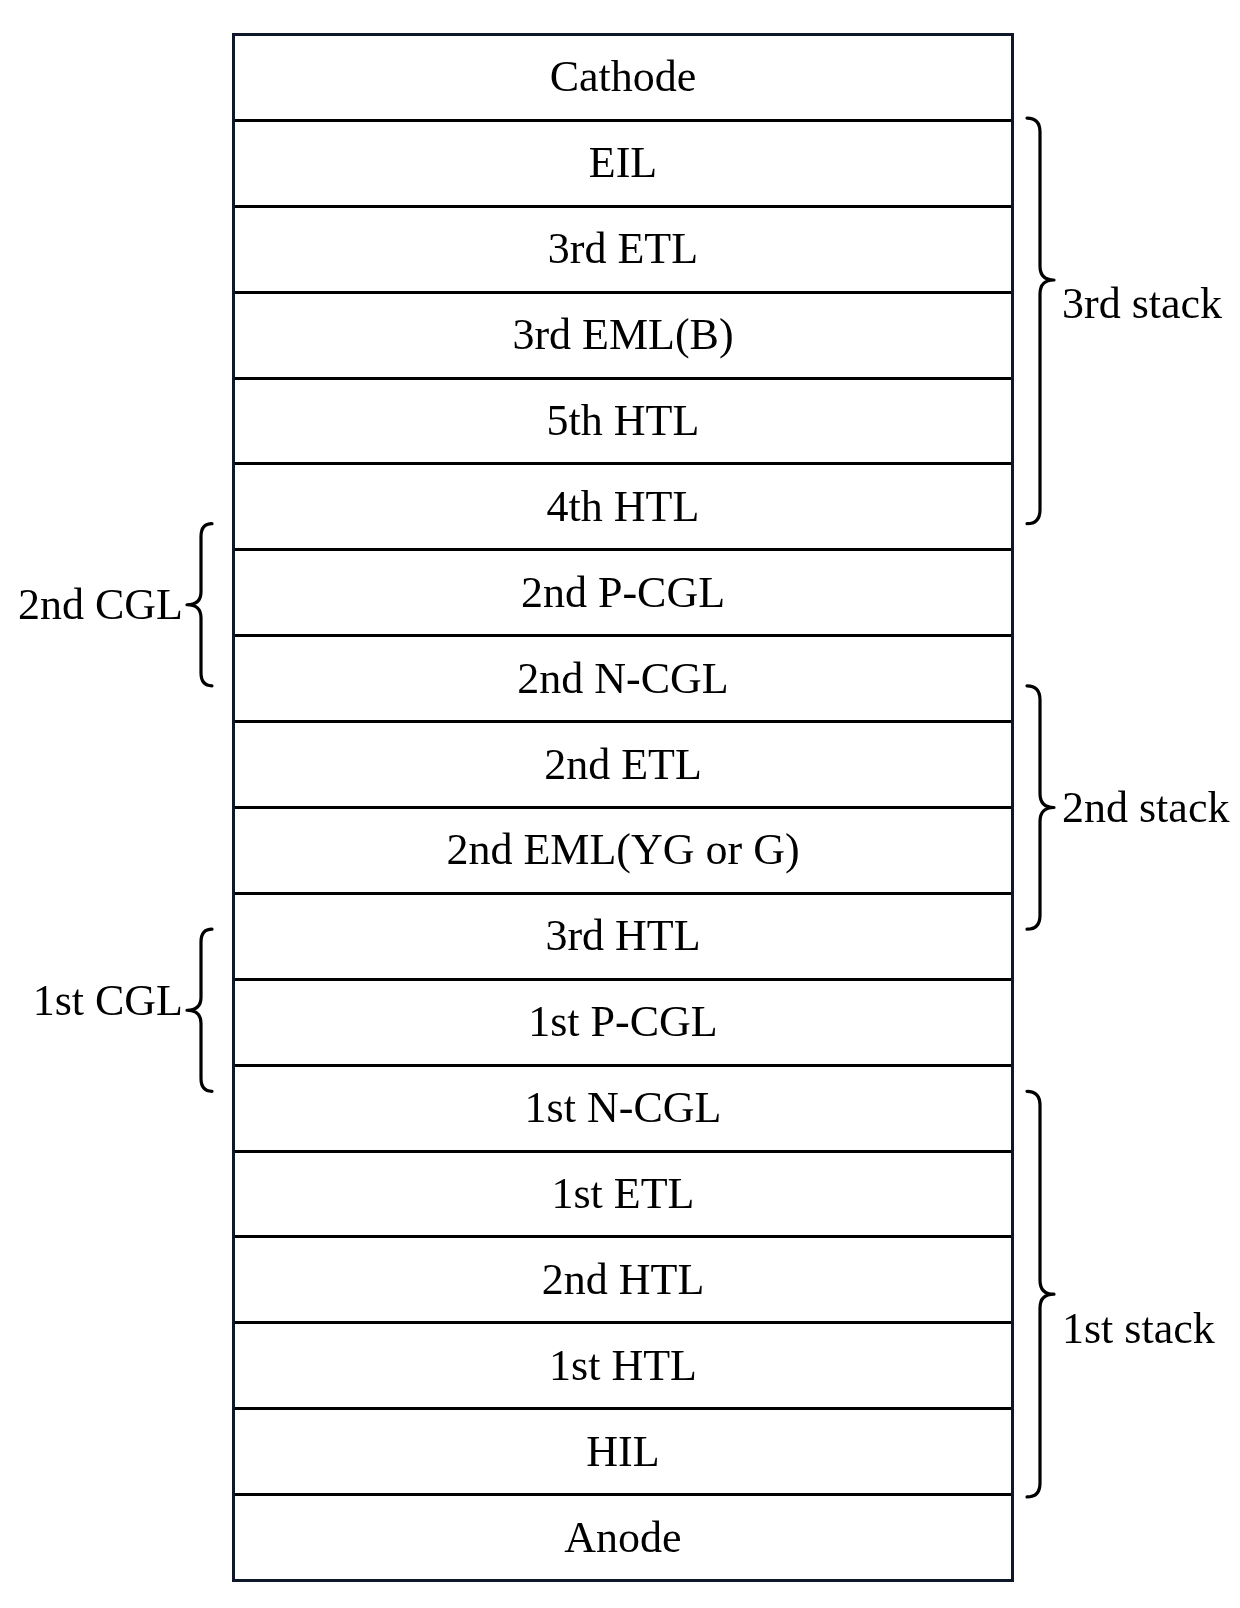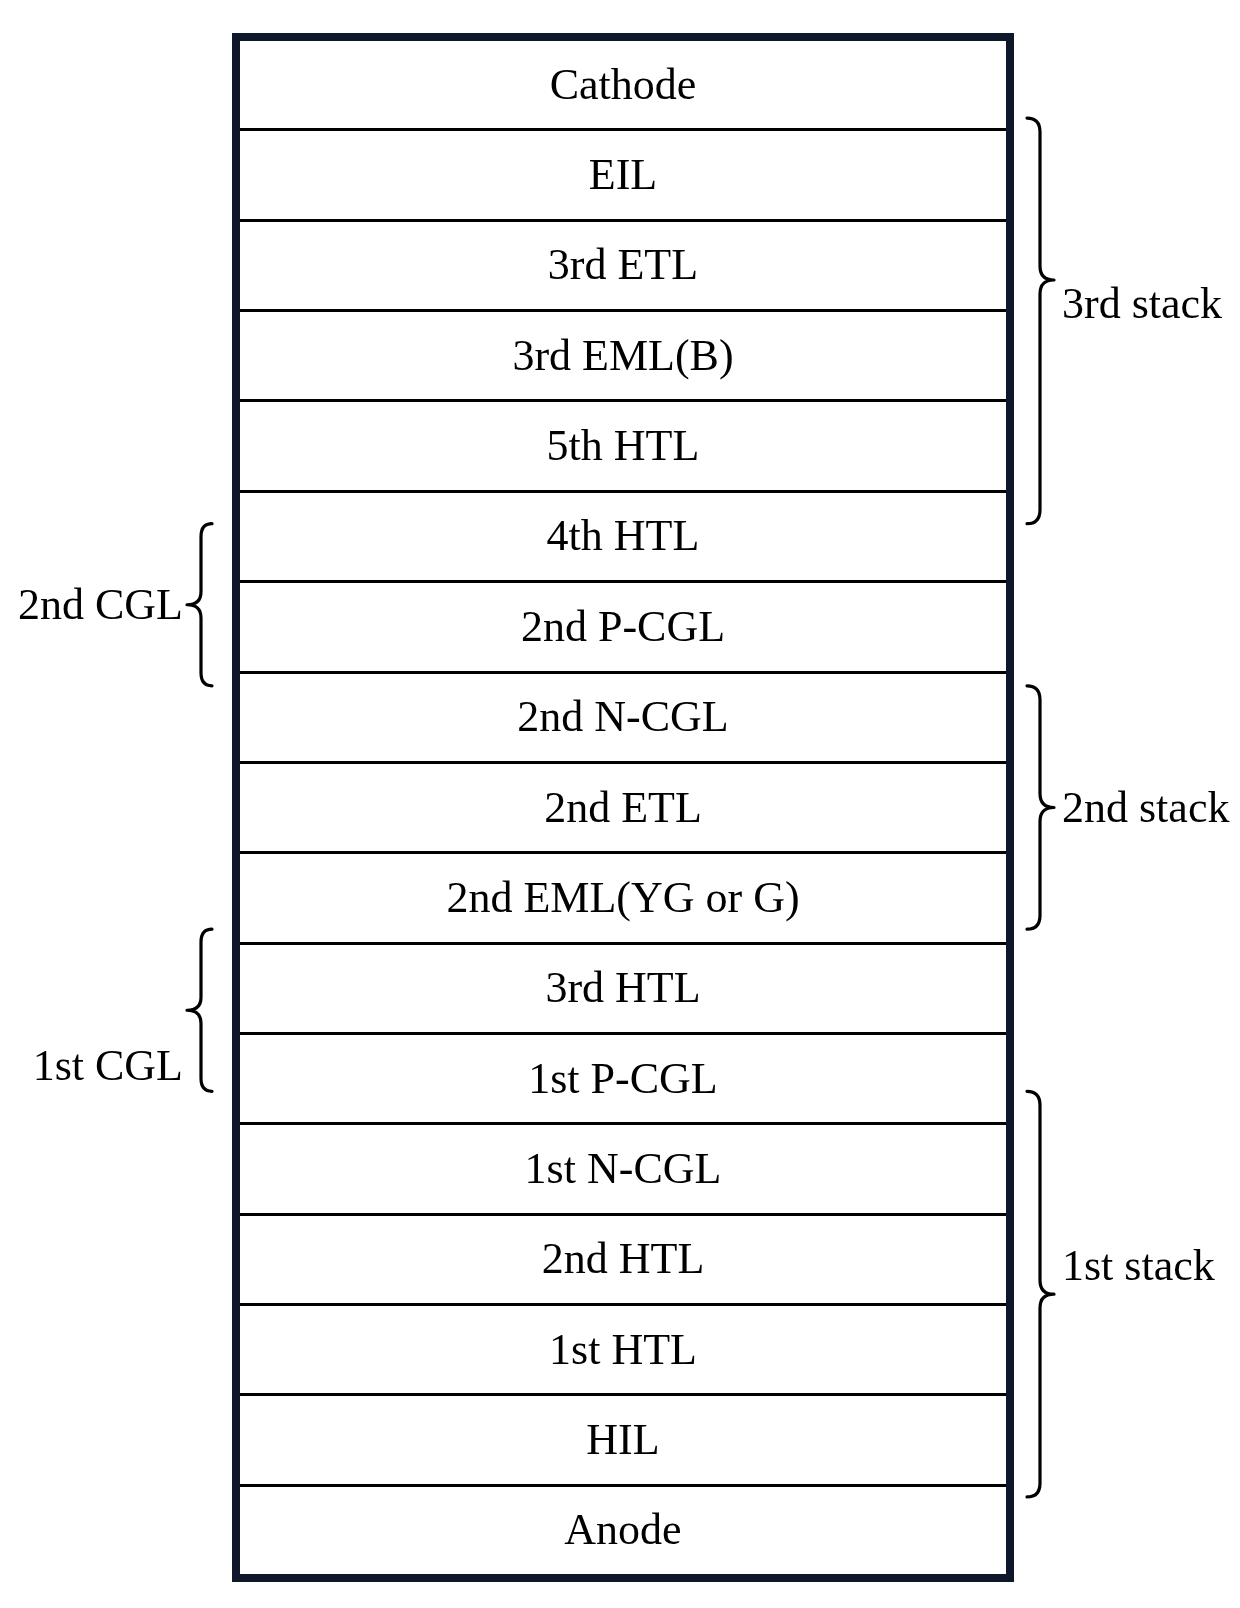--- a/index.html
+++ b/index.html
@@ -15,21 +15,21 @@
     font-family: "Liberation Serif", "DejaVu Serif", serif;
     color: #000000;
     overflow: hidden;
   }
   #stack-box {
     position: absolute;
     left: 232px;
     top: 33px;
     width: 782px;
     height: 1549px;
-    border: 8px solid #0f172a;
+    border: 3px solid #0f172a;
     box-sizing: border-box;
     display: flex;
     flex-direction: column;
     background: #ffffff;
   }
   .layer-row {
     flex: 1 1 0;
     border-bottom: 3px solid #000000;
     display: flex;
     align-items: center;
@@ -100,20 +100,23 @@
       <div class="layer-row">
         <span class="layer-label">3rd HTL</span>
       </div>
       <div class="layer-row">
         <span class="layer-label">1st P-CGL</span>
       </div>
       <div class="layer-row">
         <span class="layer-label">1st N-CGL</span>
       </div>
       <div class="layer-row">
+        <span class="layer-label">1st ETL</span>
+      </div>
+      <div class="layer-row">
         <span class="layer-label">2nd HTL</span>
       </div>
       <div class="layer-row">
         <span class="layer-label">1st HTL</span>
       </div>
       <div class="layer-row">
         <span class="layer-label">HIL</span>
       </div>
       <div class="layer-row">
         <span class="layer-label">Anode</span>
@@ -122,17 +125,17 @@
   <svg id="brace-overlay" width="1240" height="1608" viewBox="0 0 1240 1608" xmlns="http://www.w3.org/2000/svg">
       <path d="M 1027 118.10526315789474 Q 1040 118.10526315789474 1040 132.10526315789474 L 1040 266 Q 1040 280 1054 280 Q 1040 280 1040 294 L 1040 509.63157894736844 Q 1040 523.6315789473684 1027 523.6315789473684" fill="none" stroke="#000000" stroke-width="3.2" stroke-linecap="round" stroke-linejoin="round"></path>
       <path d="M 1027 685.8421052631579 Q 1040 685.8421052631579 1040 699.8421052631579 L 1040 793.5 Q 1040 807.5 1054 807.5 Q 1040 807.5 1040 821.5 L 1040 915.1578947368421 Q 1040 929.1578947368421 1027 929.1578947368421" fill="none" stroke="#000000" stroke-width="3.2" stroke-linecap="round" stroke-linejoin="round"></path>
       <path d="M 1027 1091.3684210526317 Q 1040 1091.3684210526317 1040 1105.3684210526317 L 1040 1280.1315789473686 Q 1040 1294.1315789473686 1054 1294.1315789473686 Q 1040 1294.1315789473686 1040 1308.1315789473686 L 1040 1482.8947368421054 Q 1040 1496.8947368421054 1027 1496.8947368421054" fill="none" stroke="#000000" stroke-width="3.2" stroke-linecap="round" stroke-linejoin="round"></path>
       <path d="M 212 523.6315789473684 Q 201 523.6315789473684 201 536.6315789473684 L 201 591.7368421052631 Q 201 604.7368421052631 187 604.7368421052631 Q 201 604.7368421052631 201 617.7368421052631 L 201 672.8421052631579 Q 201 685.8421052631579 212 685.8421052631579" fill="none" stroke="#000000" stroke-width="3.2" stroke-linecap="round" stroke-linejoin="round"></path>
       <path d="M 212 929.1578947368421 Q 201 929.1578947368421 201 942.1578947368421 L 201 997.2631578947369 Q 201 1010.2631578947369 187 1010.2631578947369 Q 201 1010.2631578947369 201 1023.2631578947369 L 201 1078.3684210526317 Q 201 1091.3684210526317 212 1091.3684210526317" fill="none" stroke="#000000" stroke-width="3.2" stroke-linecap="round" stroke-linejoin="round"></path>
     </svg>
   <div id="labels">
       <div class="brace-label right-side" style="left: 1062px; top: 280px; margin-top: 24px;">3rd stack</div>
       <div class="brace-label right-side" style="left: 1062px; top: 807.5px;">2nd stack</div>
-      <div class="brace-label right-side" style="left: 1062px; top: 1266px;">1st stack</div>
+      <div class="brace-label right-side" style="left: 1062px; top: 1329px;">1st stack</div>
       <div class="brace-label left-side" style="right: 1057px; top: 604.737px;">2nd CGL</div>
-      <div class="brace-label left-side" style="right: 1057px; top: 1066px;">1st CGL</div>
+      <div class="brace-label left-side" style="right: 1057px; top: 1001px;">1st CGL</div>
     </div>
 </div>
 
 </body></html>

